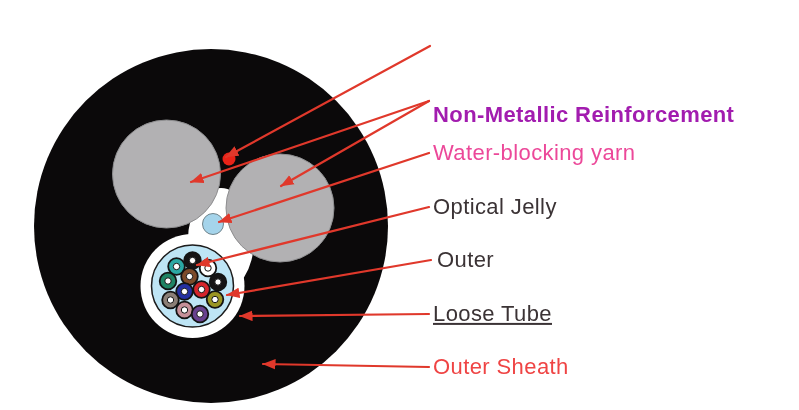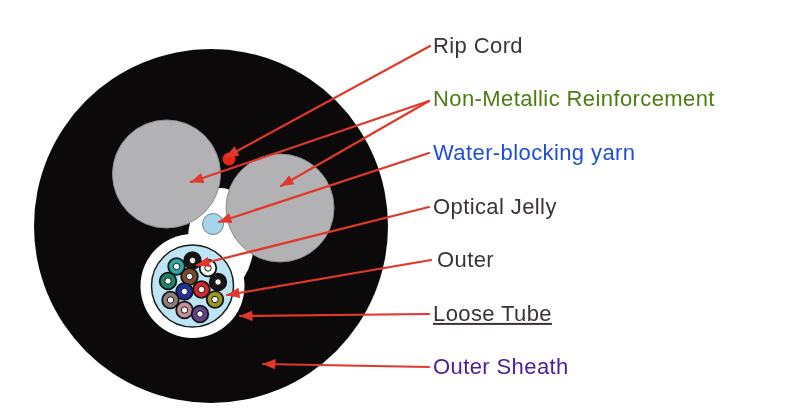--- a/index.html
+++ b/index.html
@@ -65,21 +65,20 @@
         <line x1="429" y1="101" x2="281" y2="186" stroke="#e0382b" stroke-width="2.2" stroke-linecap="round" marker-end="url(#ah)"></line>
         <line x1="429" y1="153" x2="219" y2="222" stroke="#e0382b" stroke-width="2.2" stroke-linecap="round" marker-end="url(#ah)"></line>
         <line x1="429" y1="207" x2="197" y2="265" stroke="#e0382b" stroke-width="2.2" stroke-linecap="round" marker-end="url(#ah)"></line>
         <line x1="431" y1="260" x2="227" y2="295" stroke="#e0382b" stroke-width="2.2" stroke-linecap="round" marker-end="url(#ah)"></line>
         <line x1="429" y1="314" x2="240" y2="316" stroke="#e0382b" stroke-width="2.2" stroke-linecap="round" marker-end="url(#ah)"></line>
         <line x1="429" y1="367" x2="263" y2="364" stroke="#e0382b" stroke-width="2.2" stroke-linecap="round" marker-end="url(#ah)"></line>
       </g>
   </svg>
 
   <div class="labels">
-    <div class="label" style="left: 433px; top: 46px; color: rgb(59, 51, 53);">Rip Cord</div>
-    <div class="label" style="left: 433px; top: 99px; color: #4d7c0f;">Non-Metallic Reinforcement</div>
-    <div class="label" style="left: 433px; top: 153px; color: #1d4ed8; text-align: center;">Water-blocking yarn</div>
+    <div class="label" style="left: 433px; top: 115px; color: #a21caf; font-weight: bold;">Non-Metallic Reinforcement</div>
+    <div class="label" style="left: 433px; top: 153px; color: #ec4899; text-align: center;">Water-blocking yarn</div>
     <div class="label" style="left: 433px; top: 207px; color: rgb(59, 51, 53);">Optical Jelly</div>
     <div class="label" style="left: 437px; top: 260px; color: rgb(59, 51, 53);">Outer</div>
     <div class="label" style="left: 433px; top: 314px; color: rgb(59, 51, 53); text-decoration: underline;">Loose Tube</div>
-    <div class="label" style="left: 433px; top: 367px; color: #4c1d95;">Outer Sheath</div>
+    <div class="label" style="left: 433px; top: 367px; color: #ef4444;">Outer Sheath</div>
   </div>
 </div>
 
 </body></html>

